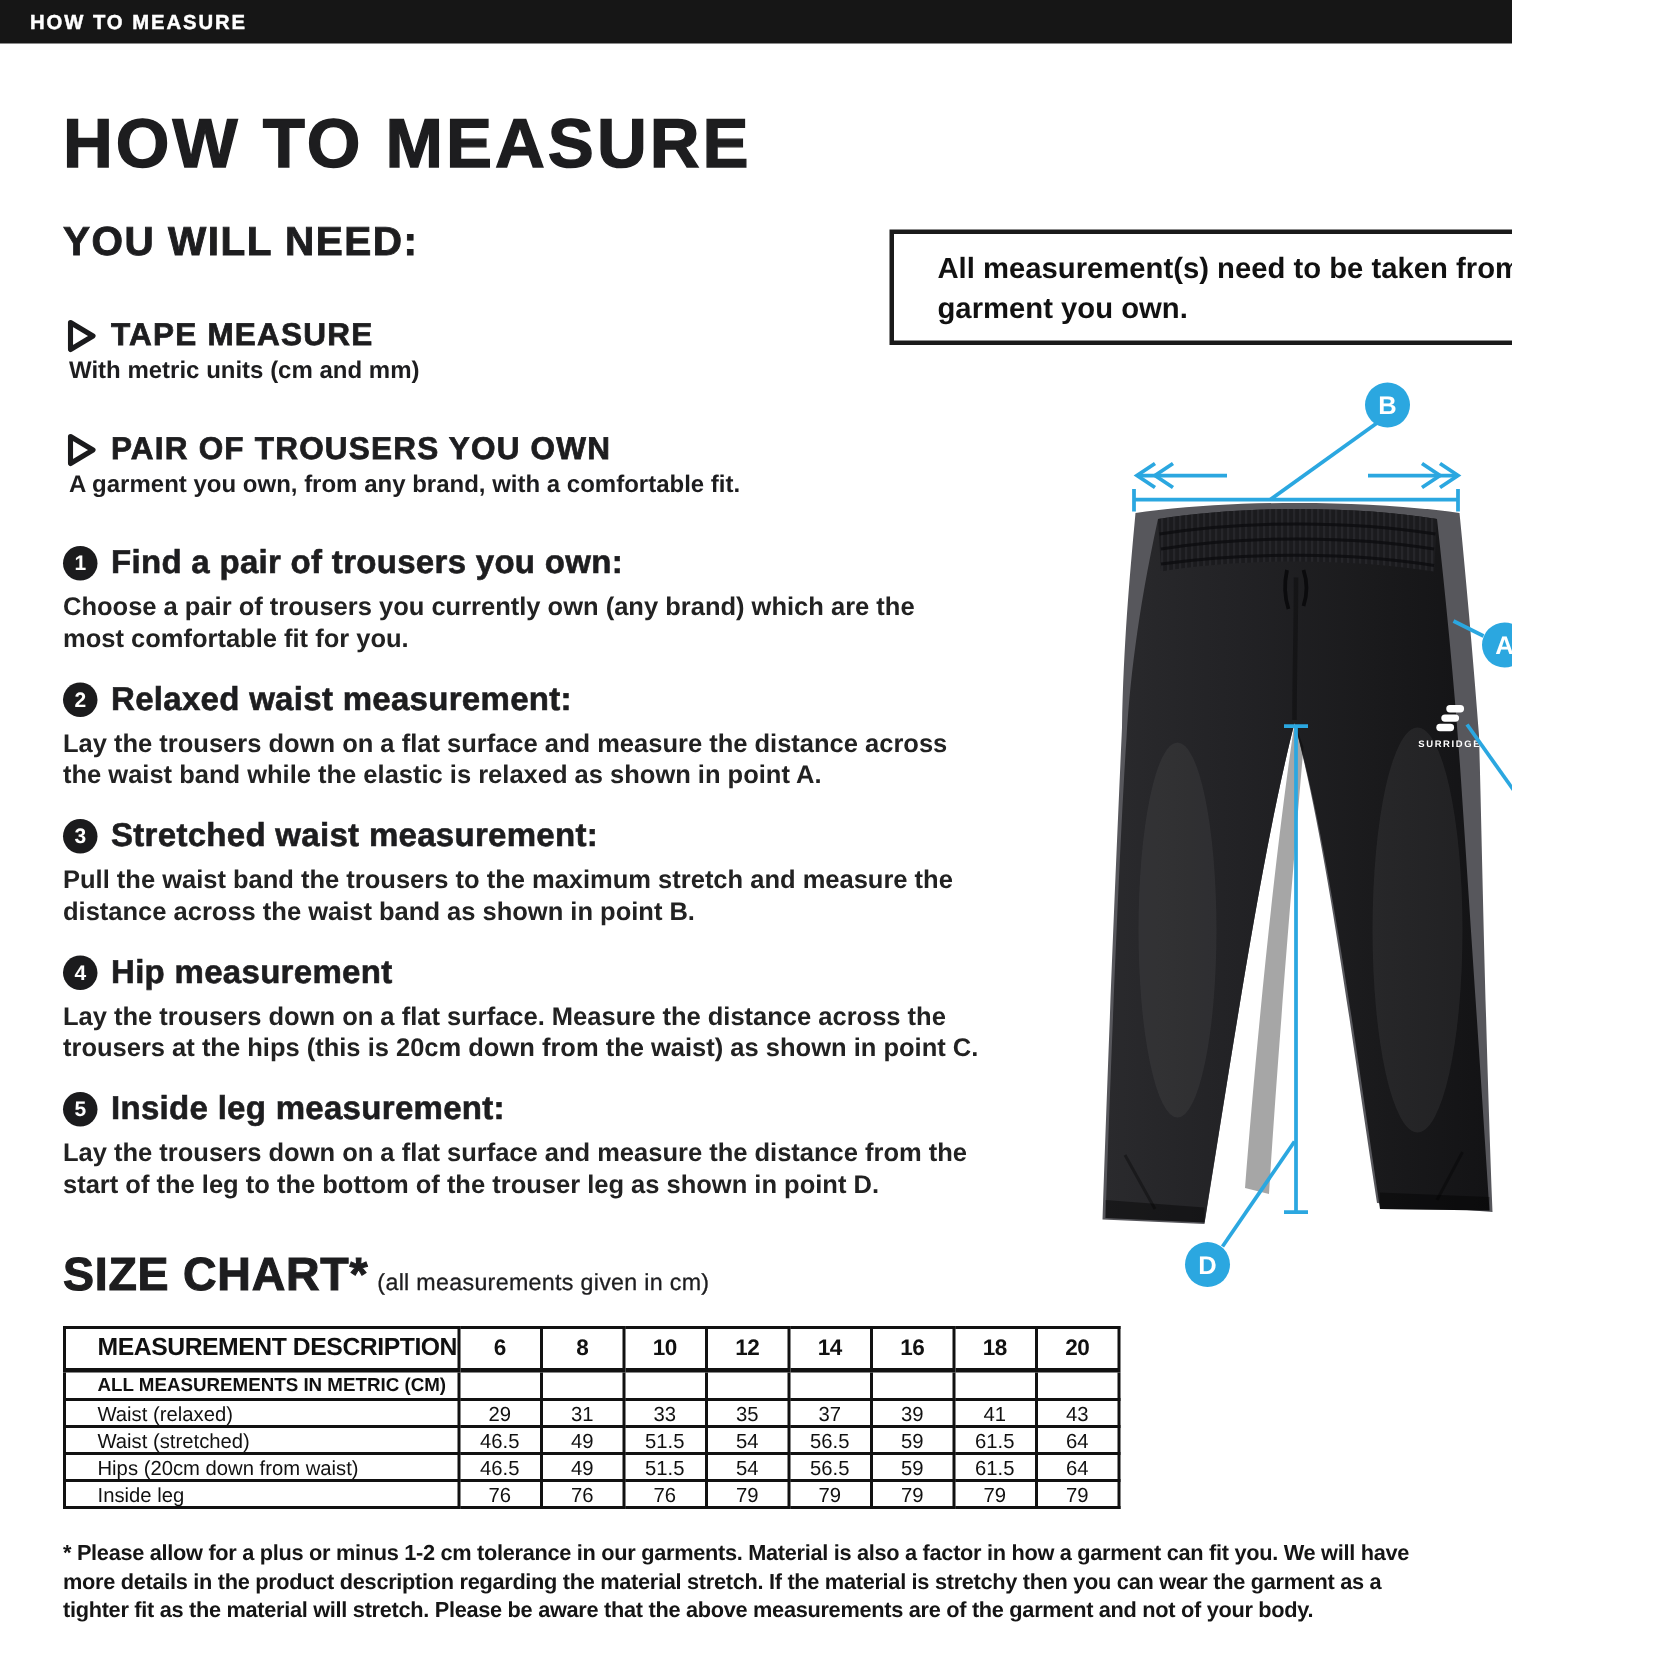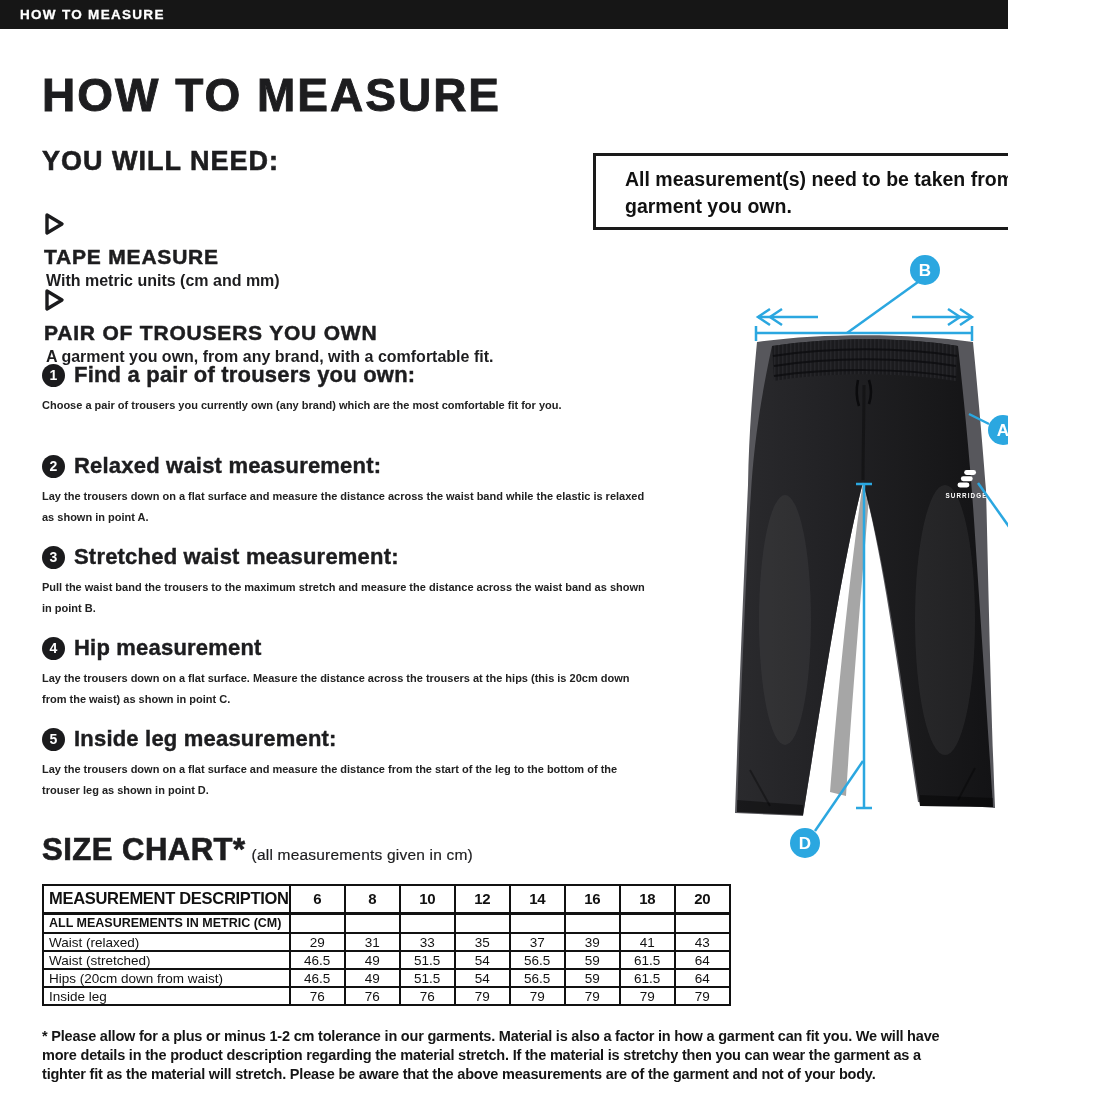--- a/index.html
+++ b/index.html
@@ -10,42 +10,42 @@
   }
   
   .topbar { position:absolute; left:0; top:0; width:1120px; height:29px; background:#161616; }
   .topbar-title { position:absolute; left:20px; top:7px; color:#fff; font-size:13.5px; font-weight:bold; letter-spacing:1.3px; -webkit-text-stroke:0.3px #fff; }
   .topbar-logo { position:absolute; right:6px; top:1px; width:44px; height:28px; }
   
   .page-title { position:absolute; left:42px; top:68px; font-size:46px; font-weight:bold; letter-spacing:2px; color:#1d1d1f; -webkit-text-stroke:0.9px #1d1d1f; }
   .ywn-heading { position:absolute; left:42px; top:146px; font-size:27px; font-weight:bold; letter-spacing:1px; -webkit-text-stroke:0.6px #1d1d1f; }
   
   .need-item { position:absolute; left:44px; }
-  .need-item .row { display:flex; align-items:flex-start; gap:9px;flex-direction:column; }
+  .need-item .row { display:flex; align-items:flex-end; gap:9px; }
   .need-label { font-size:21px; font-weight:bold; letter-spacing:0.8px; -webkit-text-stroke:0.5px #1d1d1f; }
   .need-desc { margin-top:3px; margin-left:2px; font-size:16px; font-weight:bold; }
   #need-1 { top:212px; } #need-2 { top:288px; }
   
   .note-box { position:absolute; left:593px; top:153px; width:472px; height:77px; border:3px solid #1a1a1a; padding:10px 29px; }
   .note-box p { font-size:19.5px; font-weight:bold; line-height:27px; color:#111; }
   
   .step { position:absolute; left:42px; width:612px; }
   .step-head { display:flex; align-items:center; gap:9px; }
   .step-num { width:23px; height:23px; border-radius:50%; background:#1b1b1d; color:#fff; font-size:14px; font-weight:bold; display:flex; align-items:center; justify-content:center; flex:0 0 23px; }
   .step-title { font-size:22px; font-weight:bold; letter-spacing:0.2px; -webkit-text-stroke:0.4px #1d1d1f; }
-  .step-desc { margin:7px 0 0; font-size:11px; font-weight:bold; line-height:20.5px; color:#222; }
+  .step-desc { margin:7px 0 0; font-size:17px; font-weight:bold; line-height:20.5px; color:#222; }
   #step-1{top:362px} #step-2{top:453px} #step-3{top:544px} #step-4{top:635px} #step-5{top:726px}
   
   .diagram { position:absolute; left:690px; top:230px; width:430px; height:660px; }
   
   .sc-heading { position:absolute; left:42px; top:832px; font-size:31px; font-weight:bold; letter-spacing:0.5px; -webkit-text-stroke:0.7px #1d1d1f; }
   .sc-sub { font-size:15.5px; font-weight:normal; letter-spacing:0.2px; -webkit-text-stroke:0.2px #1d1d1f; margin-left:6px;text-align:center; }
   table.size-chart { position:absolute; left:42px; top:884px; border-collapse:collapse; table-layout:fixed; }
   table.size-chart td, table.size-chart th { border:2px solid #111; font-family:"Liberation Sans", sans-serif; color:#111; overflow:hidden; white-space:nowrap; }
-  table.size-chart .c0 { width:237px; text-align:left; padding-left:5px; }
+  table.size-chart .c0 { width:237px; text-align:left; padding-left:21px; }
   table.size-chart .cv { width:55px; text-align:center; }
   tr.hdr th { height:28px; font-size:16.5px; letter-spacing:-0.3px; border-bottom-width:3px; }
   tr.hdr th.cv { font-size:15px; }
   tr.sub td { height:20px; font-size:12.5px; font-weight:bold; }
   tr.data td { height:18px; font-size:13.5px; font-weight:normal; }
   
   .footnote { position:absolute; left:42px; top:1027px; width:1060px; }
   .footnote div { font-size:14.5px; font-weight:bold; line-height:19px; letter-spacing:-0.2px; color:#151515; }
 </style>
 </head>

